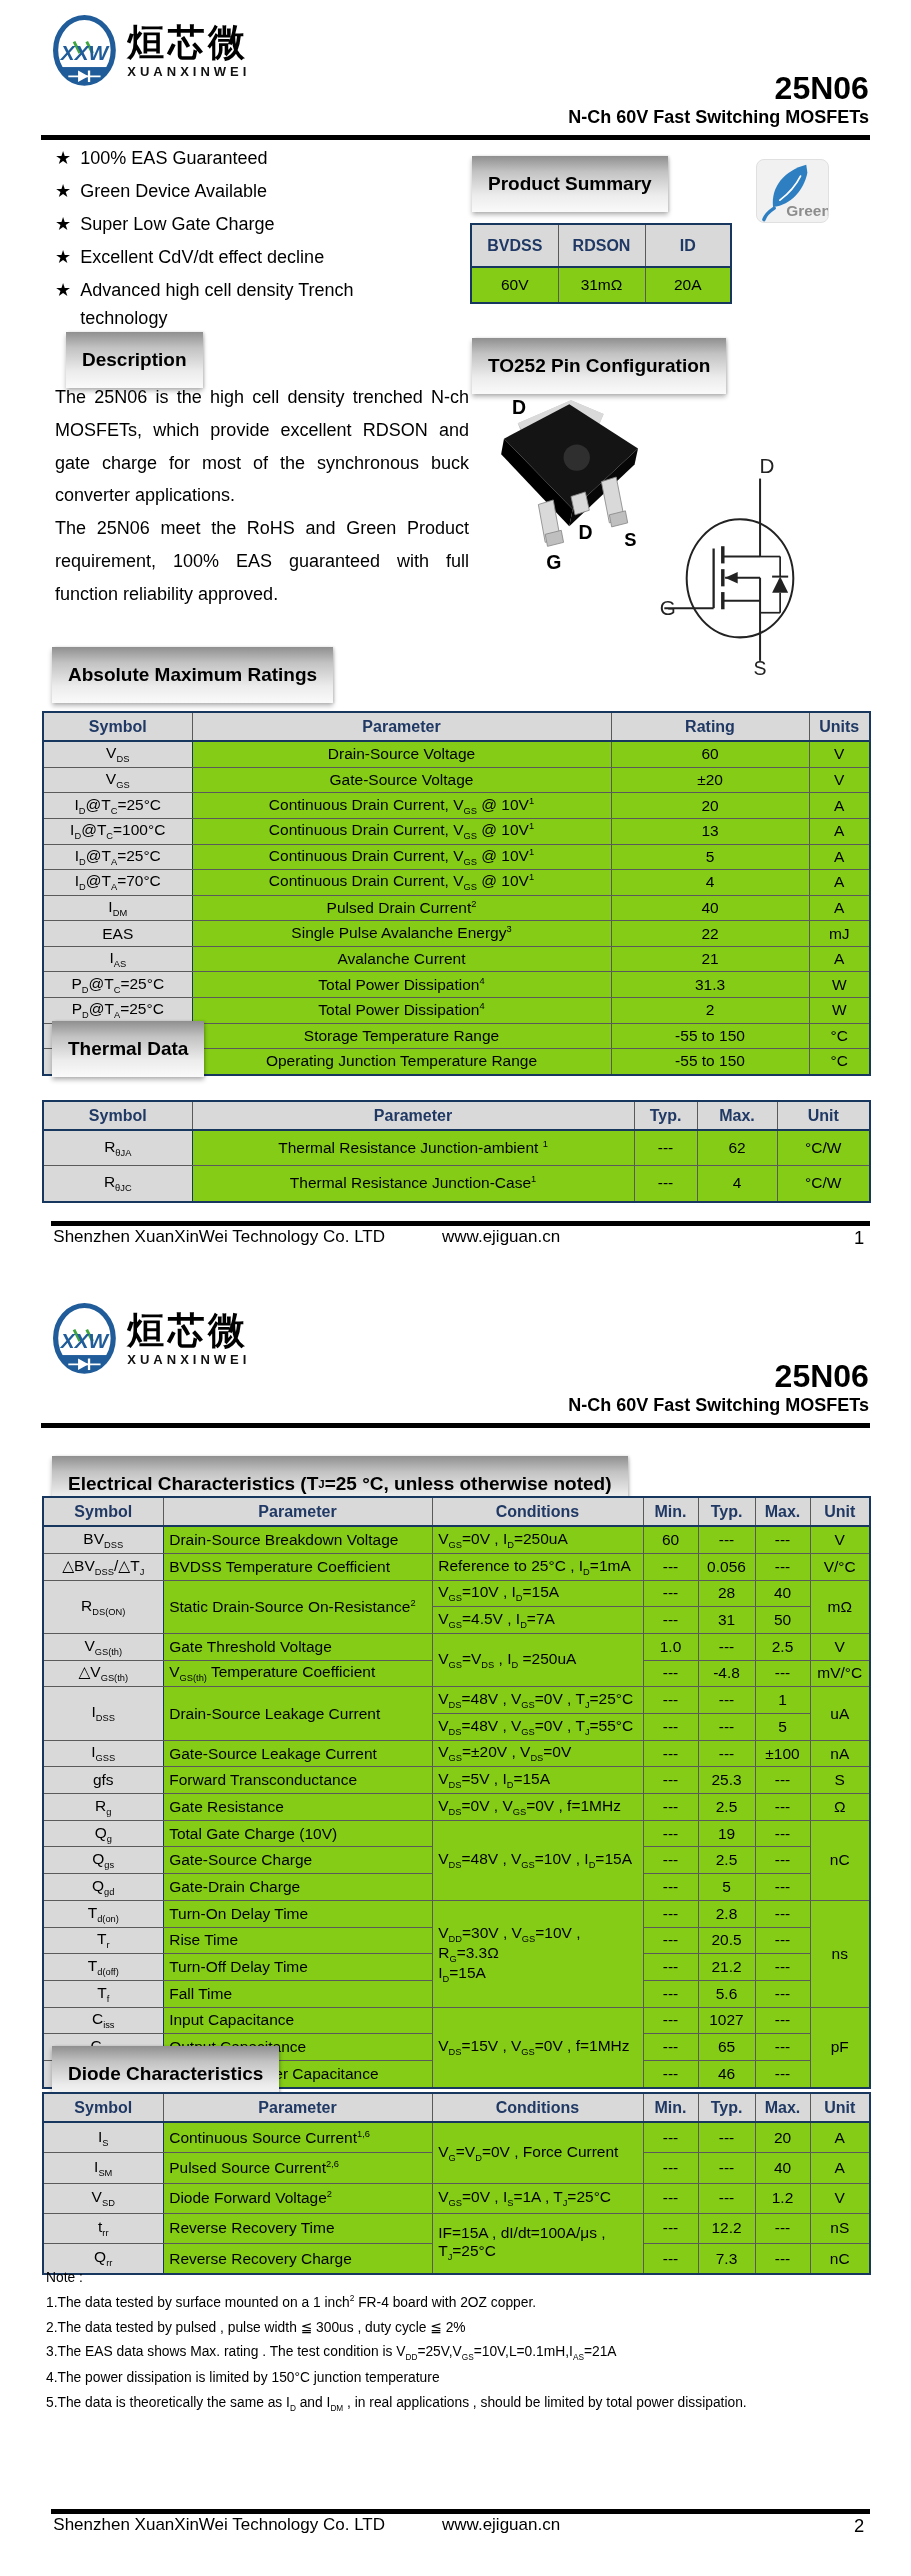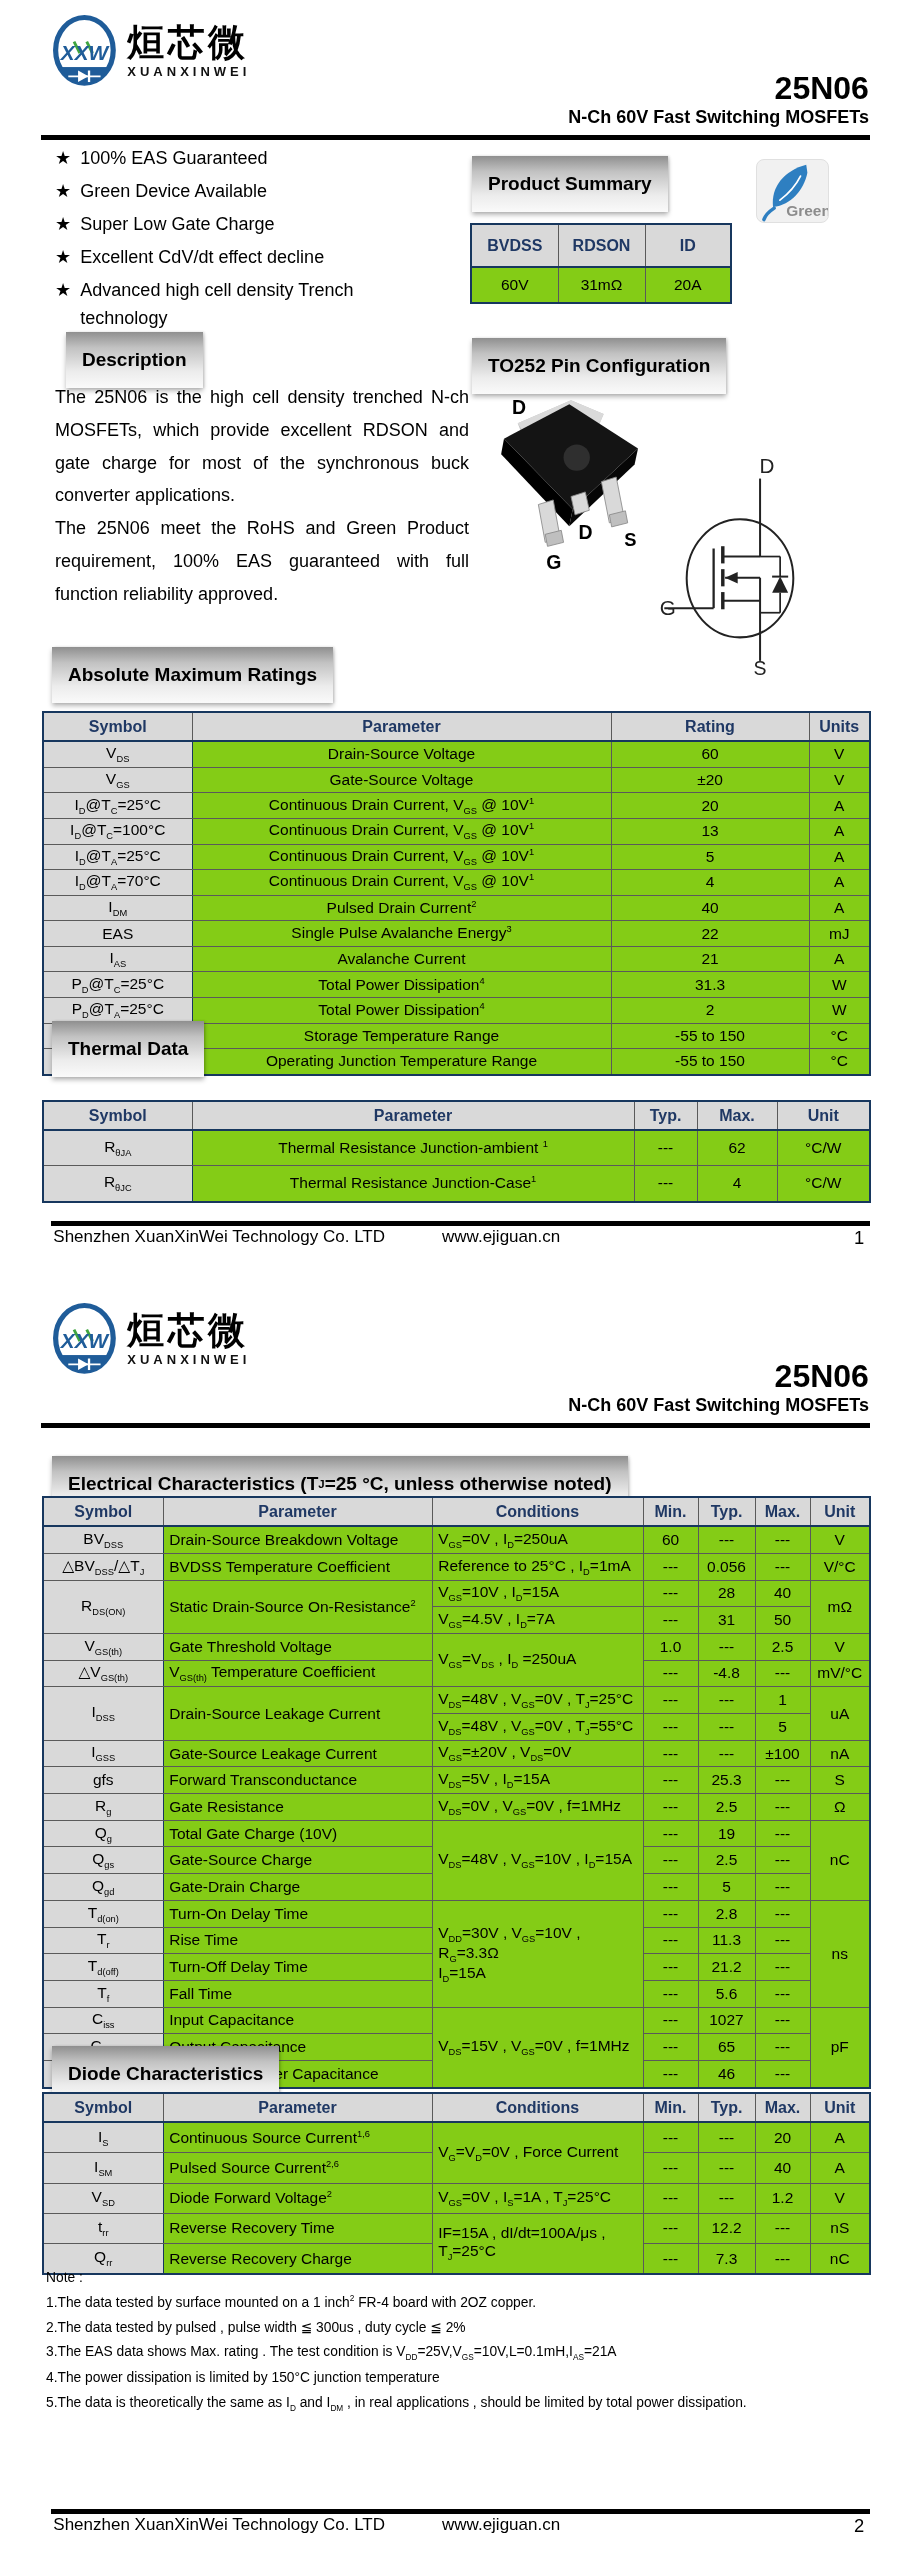--- a/index.html
+++ b/index.html
@@ -522,21 +522,21 @@
           <td class="cond" rowspan="4">V<sub>DD</sub>=30V , V<sub>GS</sub>=10V , R<sub>G</sub>=3.3Ω<br>I<sub>D</sub>=15A</td>
           <td>---</td>
           <td>2.8</td>
           <td>---</td>
           <td rowspan="4">ns</td>
         </tr>
       <tr>
           <td class="sym">T<sub>r</sub></td>
           <td class="param">Rise Time</td>
           <td>---</td>
-          <td>11.3</td>
+          <td>20.5</td>
           <td>---</td>
         </tr>
       <tr>
           <td class="sym">T<sub>d(off)</sub></td>
           <td class="param">Turn-Off Delay Time</td>
           <td>---</td>
           <td>21.2</td>
           <td>---</td>
         </tr>
       <tr>

